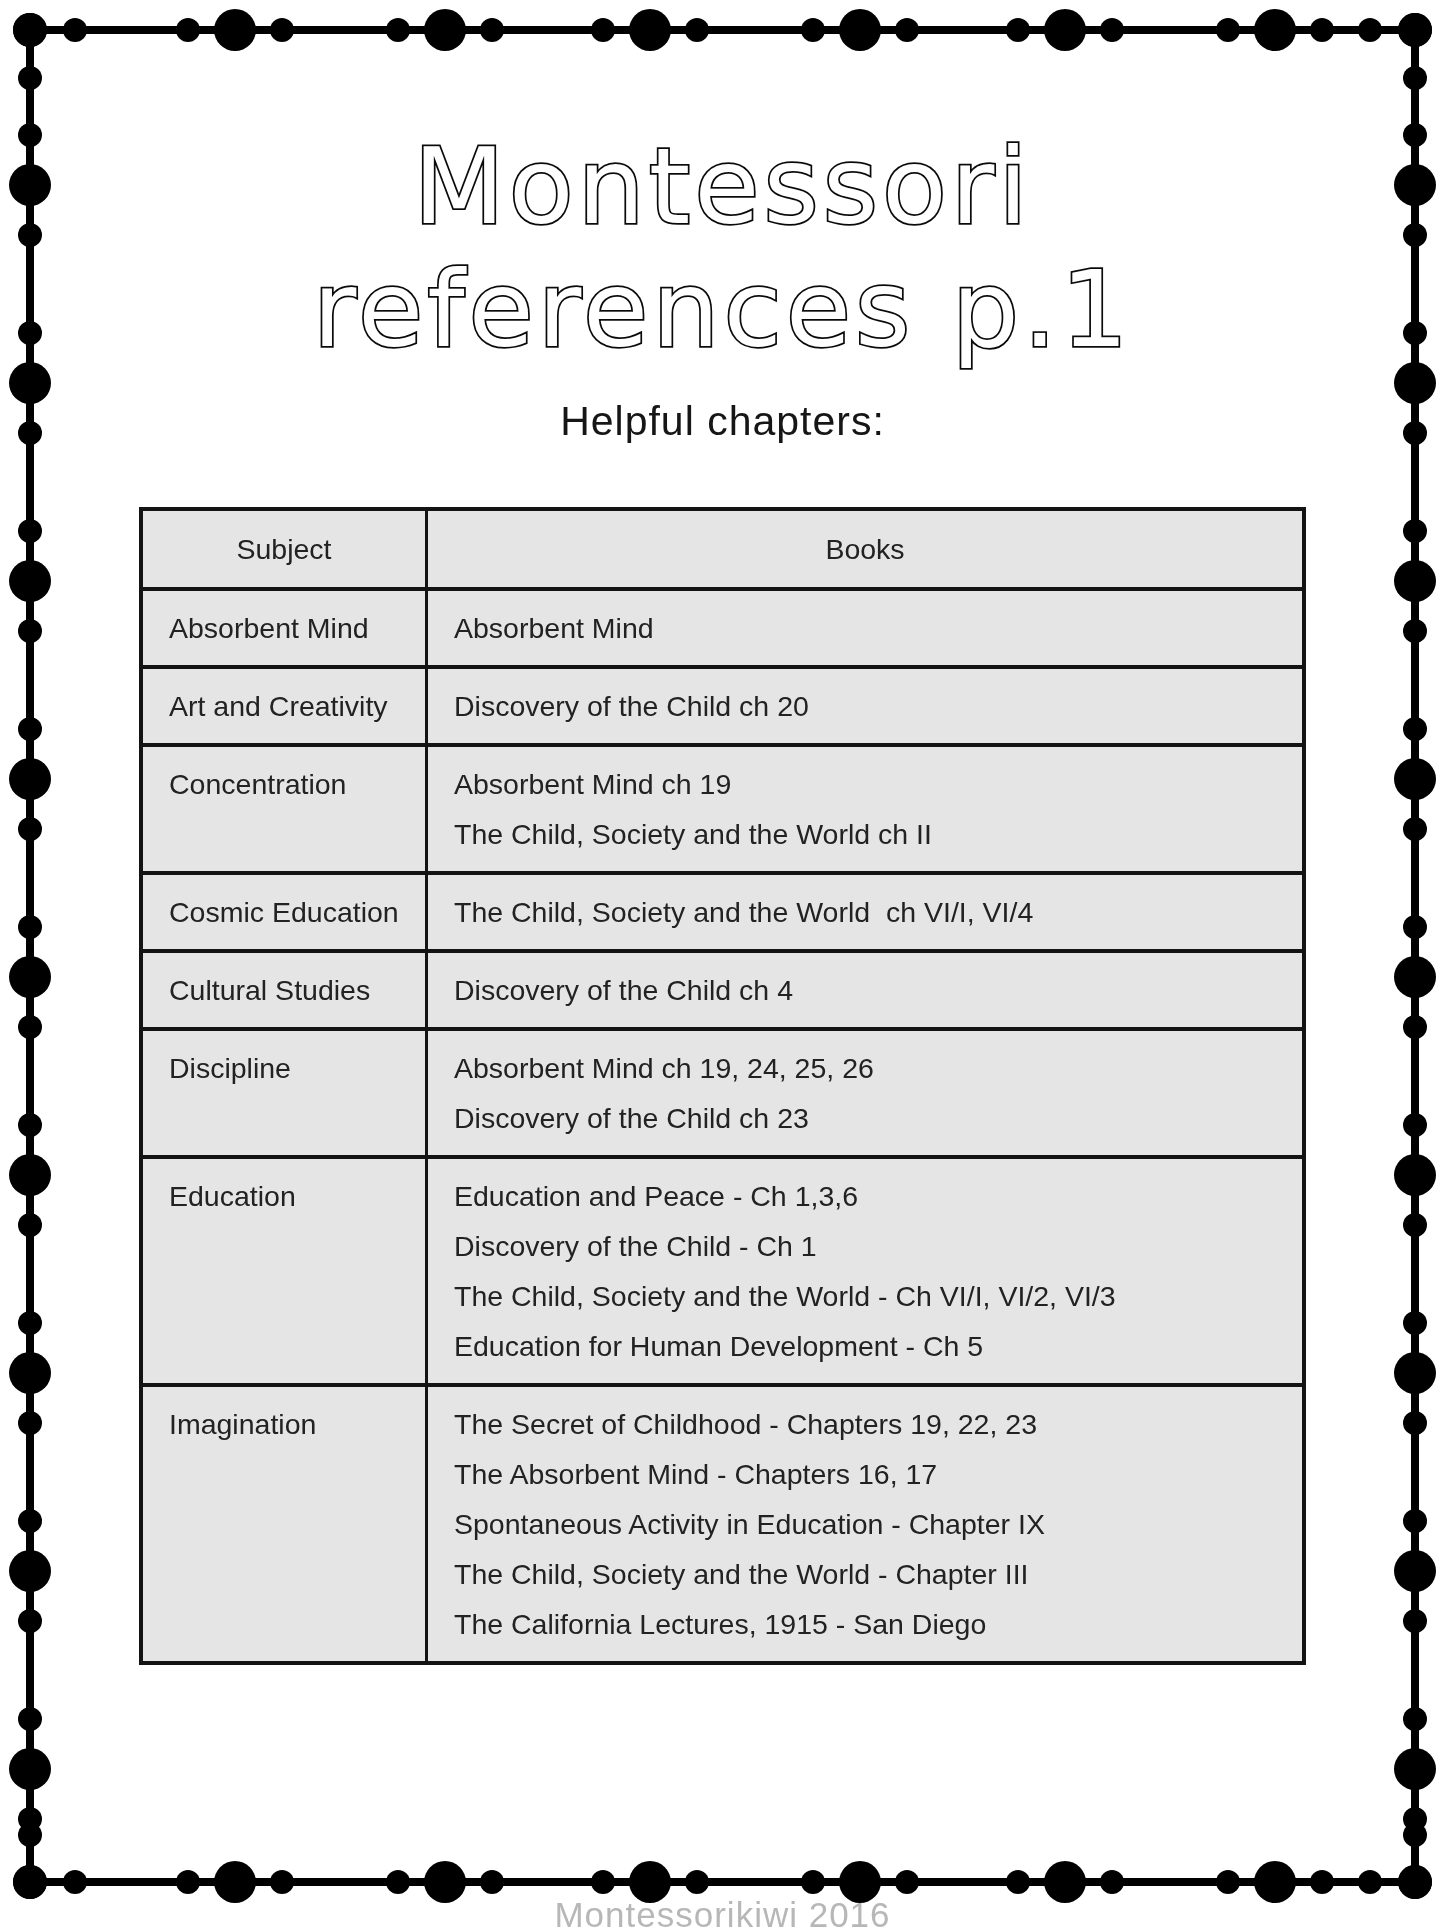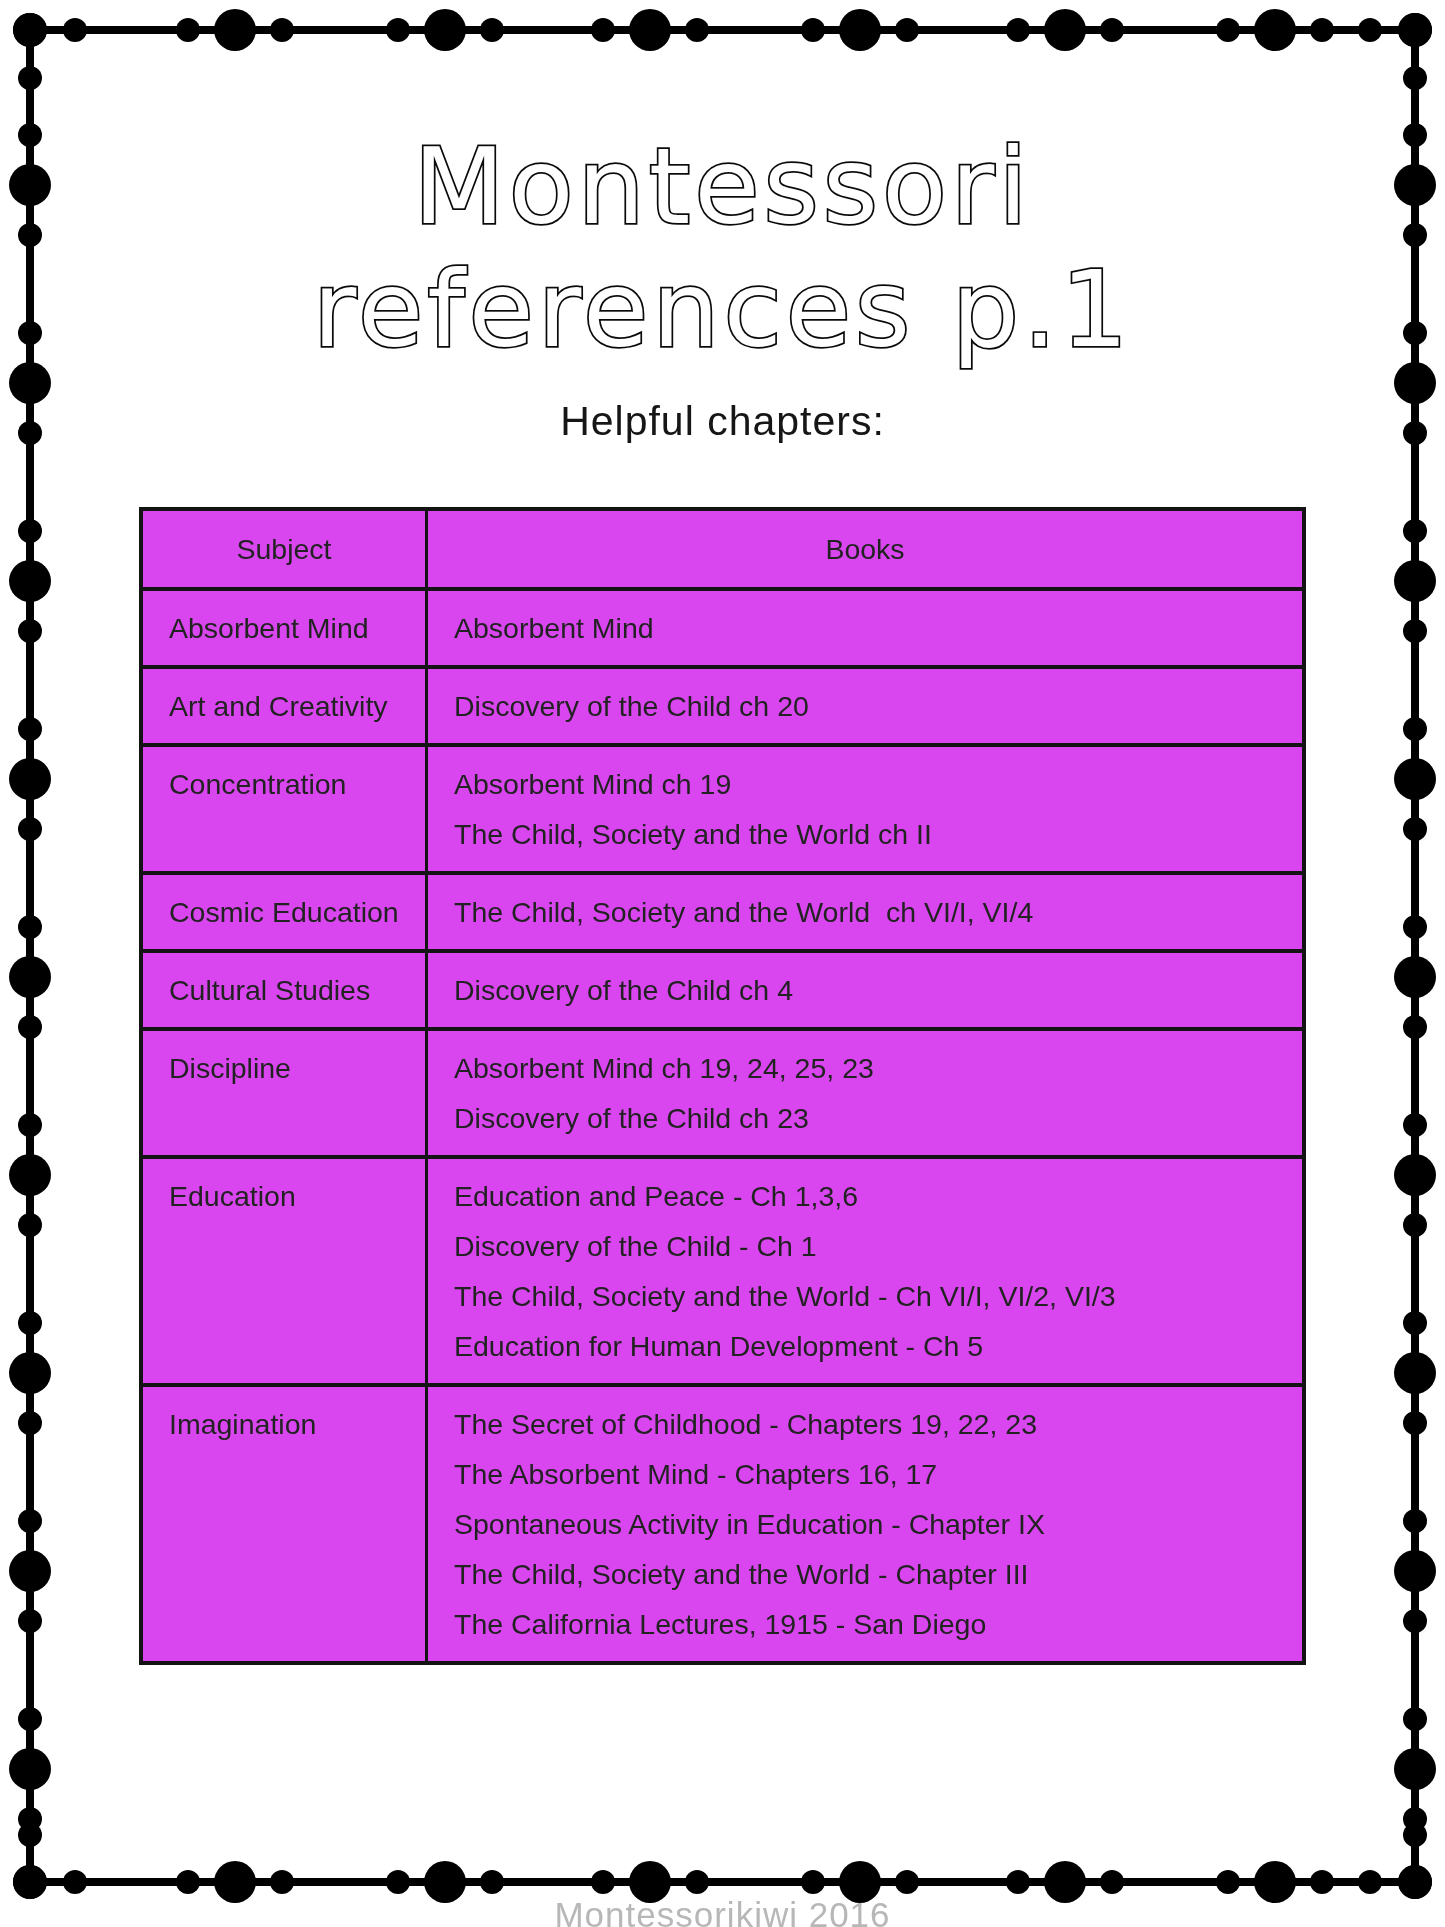--- a/index.html
+++ b/index.html
@@ -42,21 +42,21 @@
     letter-spacing: 1px;
     margin-top: 26px;
     color: #161616;
   }
 
   
   .reftable {
     width: 1167px;
     margin: 62px auto 0 auto;
     border: 4px solid #131313;
-    background: #d946ef;
+    background: #e5e5e5;
   }
   .trow { display: flex; }
   .trow + .trow { border-top: 4px solid #131313; }
   .cell {
     font-size: 28.5px;
     line-height: 50px;
     padding: 12px 26px;
     color: #222222;
   }
   .cell-subject {
@@ -244,21 +244,21 @@
       <div class="trow">
         <div class="cell cell-subject">Cultural Studies</div>
         <div class="cell cell-books">
           <div class="book-line">Discovery of the Child ch 4</div>
         </div>
       </div>
 
       <div class="trow">
         <div class="cell cell-subject">Discipline</div>
         <div class="cell cell-books">
-          <div class="book-line">Absorbent Mind ch 19, 24, 25, 23</div>
+          <div class="book-line">Absorbent Mind ch 19, 24, 25, 26</div>
           <div class="book-line">Discovery of the Child ch 23</div>
         </div>
       </div>
 
       <div class="trow">
         <div class="cell cell-subject">Education</div>
         <div class="cell cell-books">
           <div class="book-line">Education and Peace - Ch 1,3,6</div>
           <div class="book-line">Discovery of the Child - Ch 1</div>
           <div class="book-line">The Child, Society and the World - Ch VI/I, VI/2, VI/3</div>

